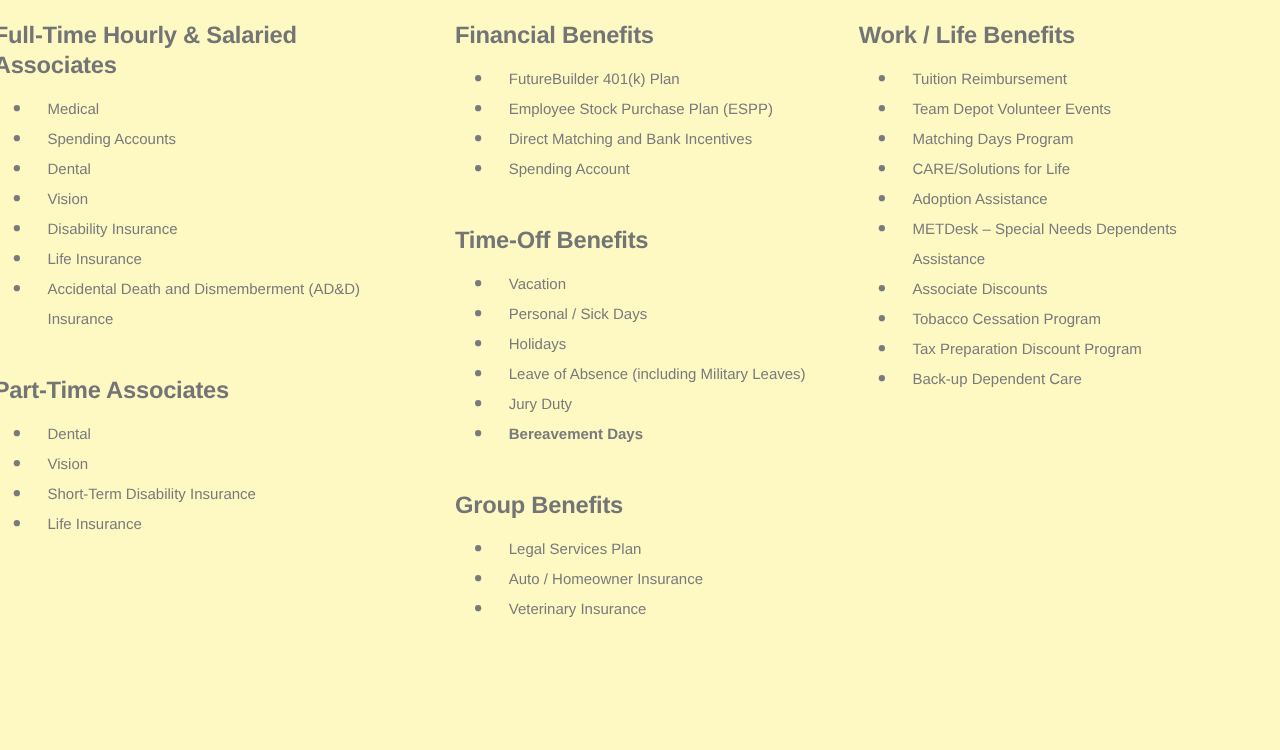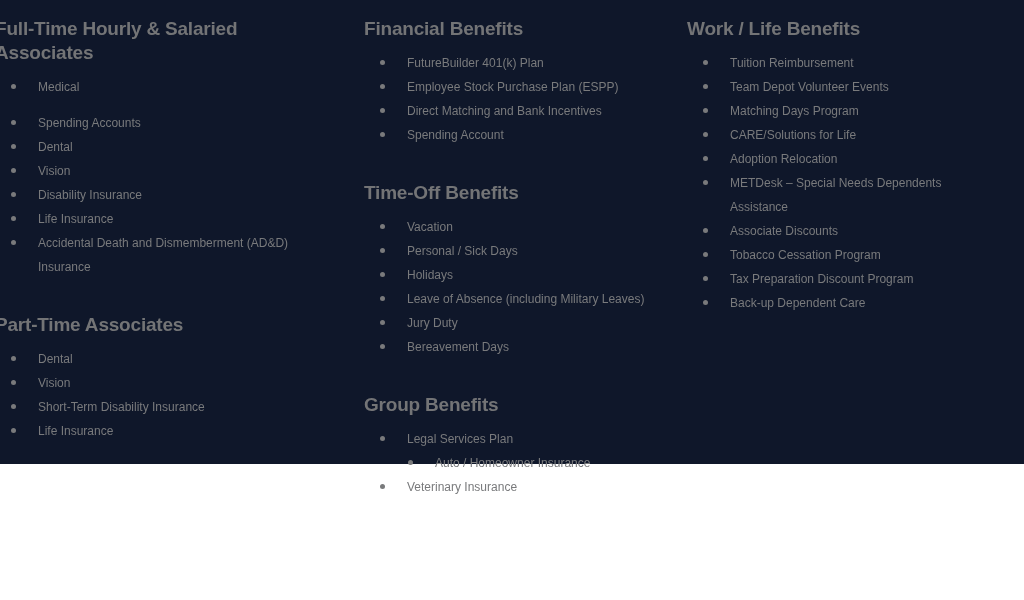--- a/index.html
+++ b/index.html
@@ -6,22 +6,22 @@
   html, body {
     width: 1024px;
     height: 600px;
     overflow: hidden;
     background: #ffffff;
     font-family: "Liberation Sans", "DejaVu Sans", sans-serif;
   }
   .page {
     position: relative;
     width: 1024px;
-    height: 464px;
-    background: #0f172a;
+    height: 600px;
+    background: #fef9c3;
   }
   .benefits-column {
     position: absolute;
     top: 0;
   }
   .col-0 { left: -5px;  width: 301px; }
   .col-1 { left: 364px; width: 287px; }
   .col-2 { left: 687px; width: 282px; }
 
   .section-heading {
@@ -58,21 +58,21 @@
   }
 </style>
 </head>
 <body style="background: rgb(255, 255, 255);">
 
 <div class="page">
   <div class="benefits-column col-0">
       <h2 class="section-heading" style="color: rgb(115, 116, 118);">Full-Time Hourly &amp; Salaried Associates</h2>
       <ul class="benefit-list">
         <li class="benefit-item" style="color: rgb(121, 122, 124);">Medical</li>
-        <li class="benefit-item" style="color: rgb(121, 122, 124); margin-top: 12px;">Spending Accounts</li>
+        <li class="benefit-item" style="color: rgb(121, 122, 124);">Spending Accounts</li>
         <li class="benefit-item" style="color: rgb(121, 122, 124);">Dental</li>
         <li class="benefit-item" style="color: rgb(121, 122, 124);">Vision</li>
         <li class="benefit-item" style="color: rgb(121, 122, 124);">Disability Insurance</li>
         <li class="benefit-item" style="color: rgb(121, 122, 124);">Life Insurance</li>
         <li class="benefit-item" style="color: rgb(121, 122, 124);">Accidental Death and Dismemberment (AD&amp;D) Insurance</li>
       </ul>
       <h2 class="section-heading" style="color: rgb(115, 116, 118);">Part-Time Associates</h2>
       <ul class="benefit-list">
         <li class="benefit-item" style="color: rgb(121, 122, 124);">Dental</li>
         <li class="benefit-item" style="color: rgb(121, 122, 124);">Vision</li>
@@ -88,37 +88,37 @@
         <li class="benefit-item" style="color: rgb(121, 122, 124);">Direct Matching and Bank Incentives</li>
         <li class="benefit-item" style="color: rgb(121, 122, 124);">Spending Account</li>
       </ul>
       <h2 class="section-heading" style="color: rgb(115, 116, 118);">Time-Off Benefits</h2>
       <ul class="benefit-list">
         <li class="benefit-item" style="color: rgb(121, 122, 124);">Vacation</li>
         <li class="benefit-item" style="color: rgb(121, 122, 124);">Personal / Sick Days</li>
         <li class="benefit-item" style="color: rgb(121, 122, 124);">Holidays</li>
         <li class="benefit-item" style="color: rgb(121, 122, 124);">Leave of Absence (including Military Leaves)</li>
         <li class="benefit-item" style="color: rgb(121, 122, 124);">Jury Duty</li>
-        <li class="benefit-item" style="color: rgb(121, 122, 124);">Bereavement Days</li>
+        <li class="benefit-item" style="color: rgb(121, 122, 124); font-weight: bold;">Bereavement Days</li>
       </ul>
       <h2 class="section-heading" style="color: rgb(115, 116, 118);">Group Benefits</h2>
       <ul class="benefit-list">
         <li class="benefit-item" style="color: rgb(121, 122, 124);">Legal Services Plan</li>
-        <li class="benefit-item" style="color: rgb(121, 122, 124); margin-left: 28px;">Auto / Homeowner Insurance</li>
+        <li class="benefit-item" style="color: rgb(121, 122, 124);">Auto / Homeowner Insurance</li>
         <li class="benefit-item" style="color: rgb(121, 122, 124);">Veterinary Insurance</li>
       </ul>
     </div>
   <div class="benefits-column col-2">
       <h2 class="section-heading" style="color: rgb(115, 116, 118);">Work / Life Benefits</h2>
       <ul class="benefit-list">
         <li class="benefit-item" style="color: rgb(121, 122, 124);">Tuition Reimbursement</li>
         <li class="benefit-item" style="color: rgb(121, 122, 124);">Team Depot Volunteer Events</li>
         <li class="benefit-item" style="color: rgb(121, 122, 124);">Matching Days Program</li>
         <li class="benefit-item" style="color: rgb(121, 122, 124);">CARE/Solutions for Life</li>
-        <li class="benefit-item" style="color: rgb(121, 122, 124);">Adoption Relocation</li>
+        <li class="benefit-item" style="color: rgb(121, 122, 124);">Adoption Assistance</li>
         <li class="benefit-item" style="color: rgb(121, 122, 124);">METDesk – Special Needs Dependents Assistance</li>
         <li class="benefit-item" style="color: rgb(121, 122, 124);">Associate Discounts</li>
         <li class="benefit-item" style="color: rgb(121, 122, 124);">Tobacco Cessation Program</li>
         <li class="benefit-item" style="color: rgb(121, 122, 124);">Tax Preparation Discount Program</li>
         <li class="benefit-item" style="color: rgb(121, 122, 124);">Back-up Dependent Care</li>
       </ul>
     </div>
 </div>
 
 </body></html>

